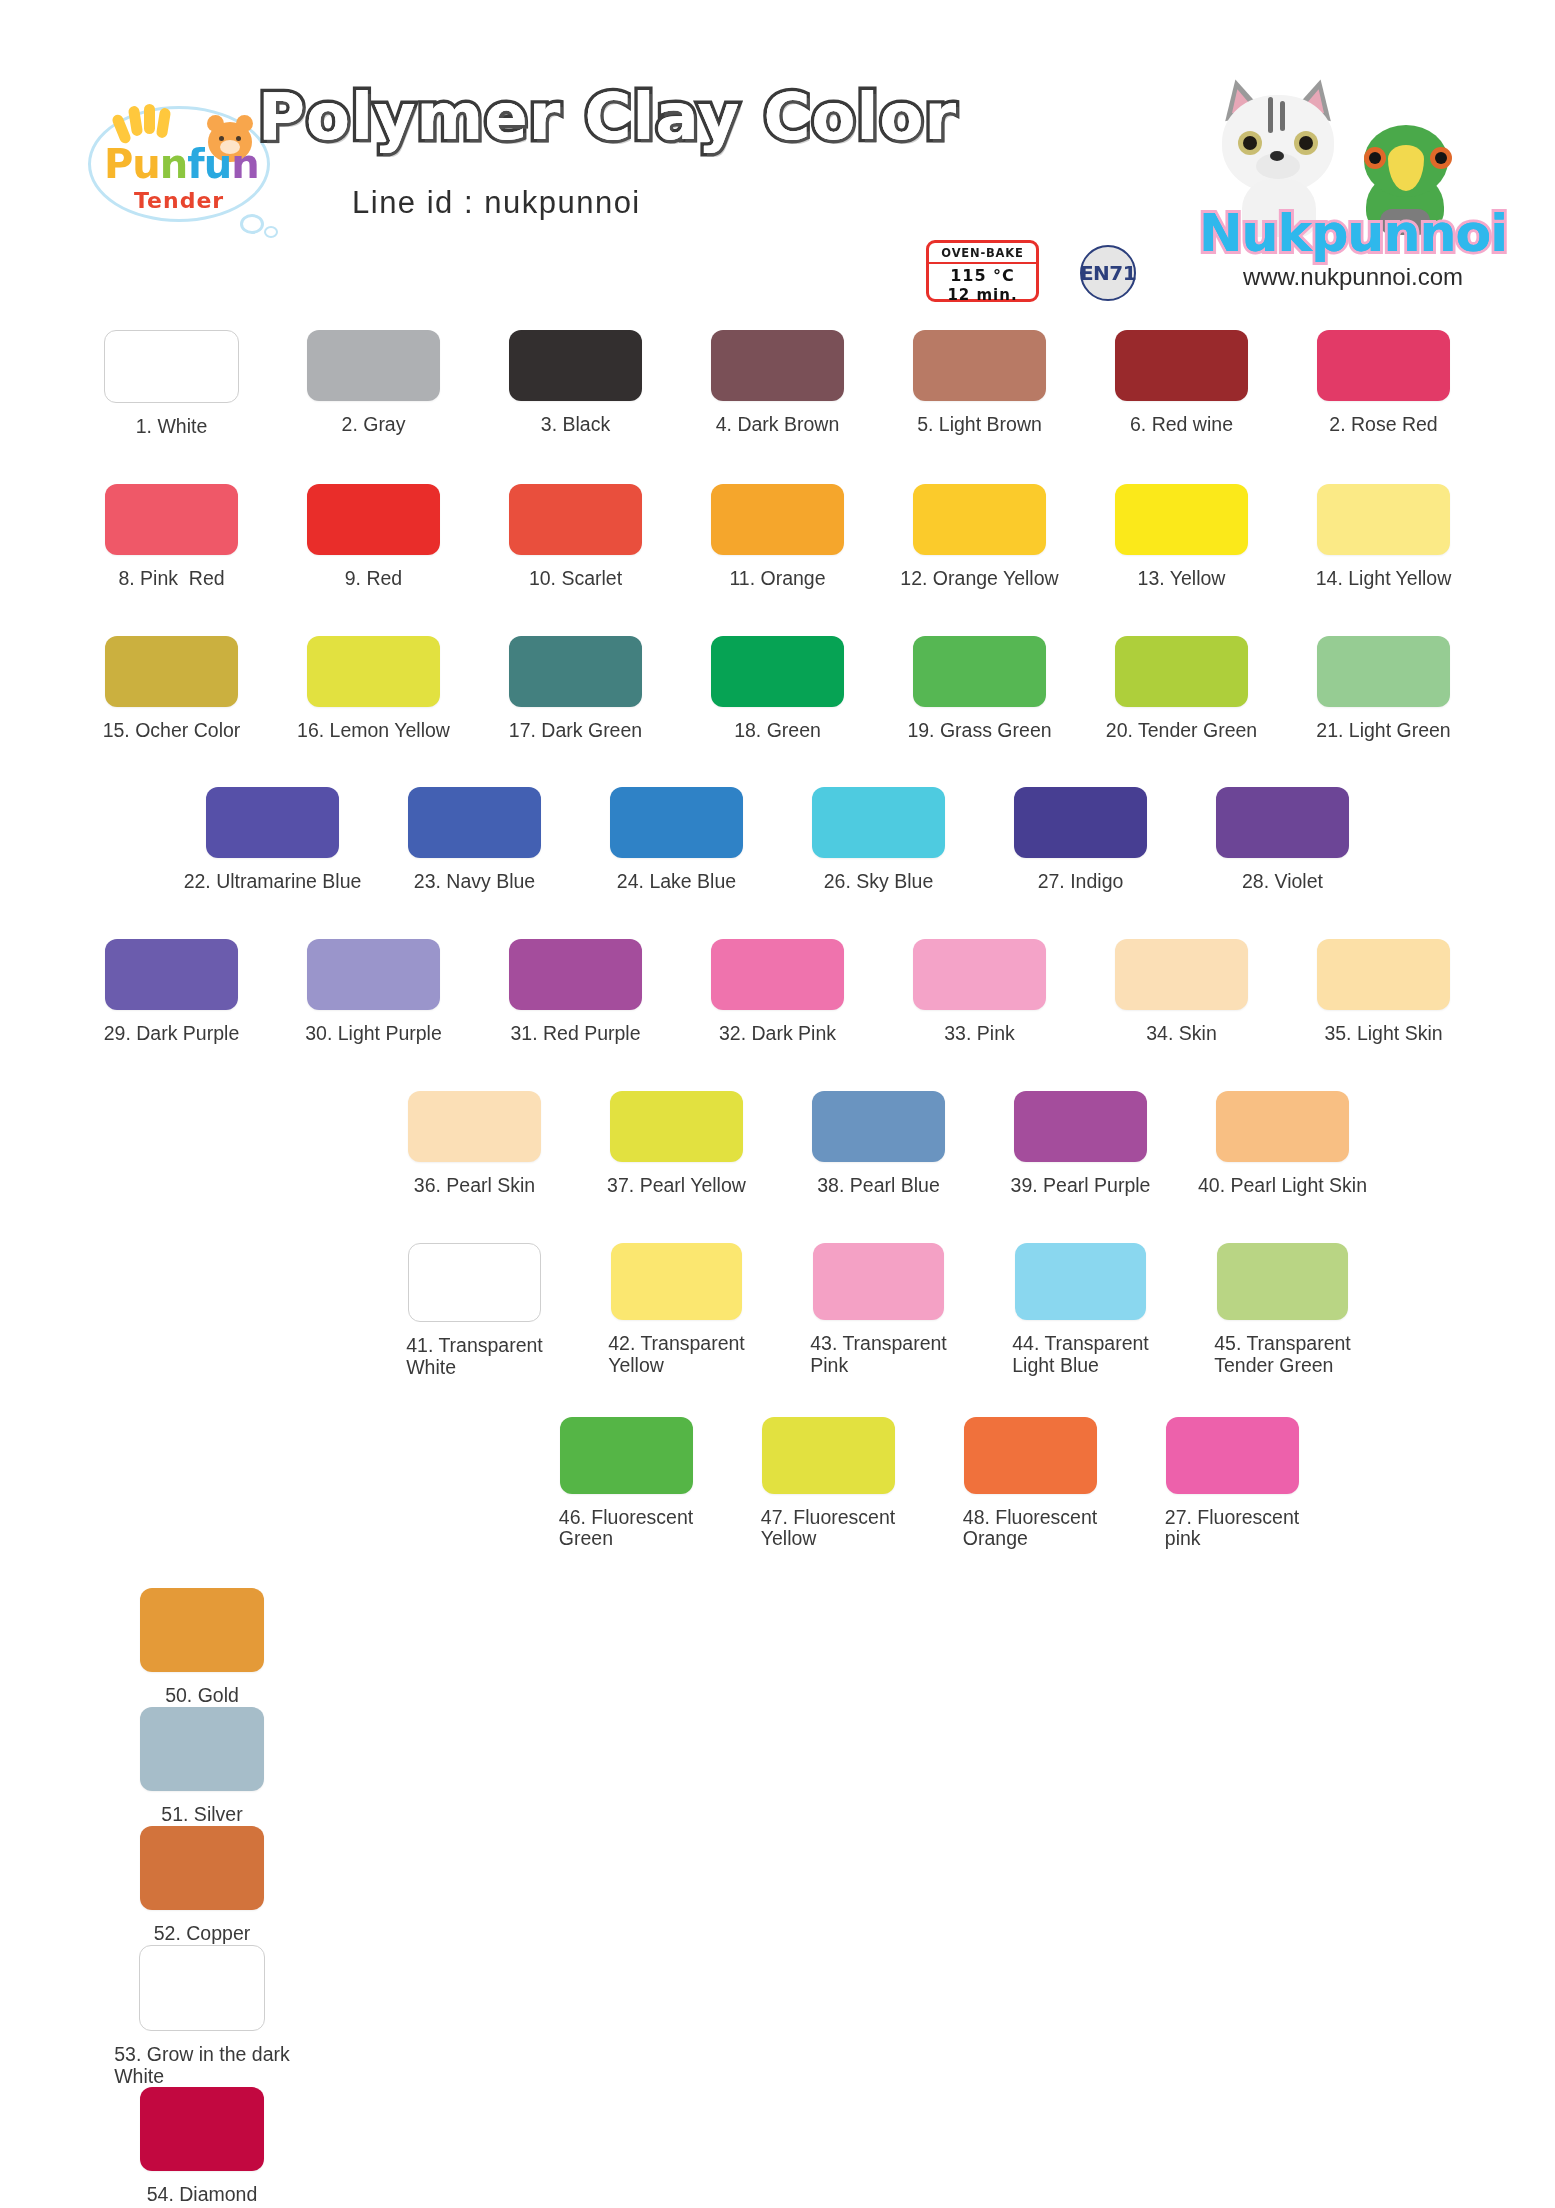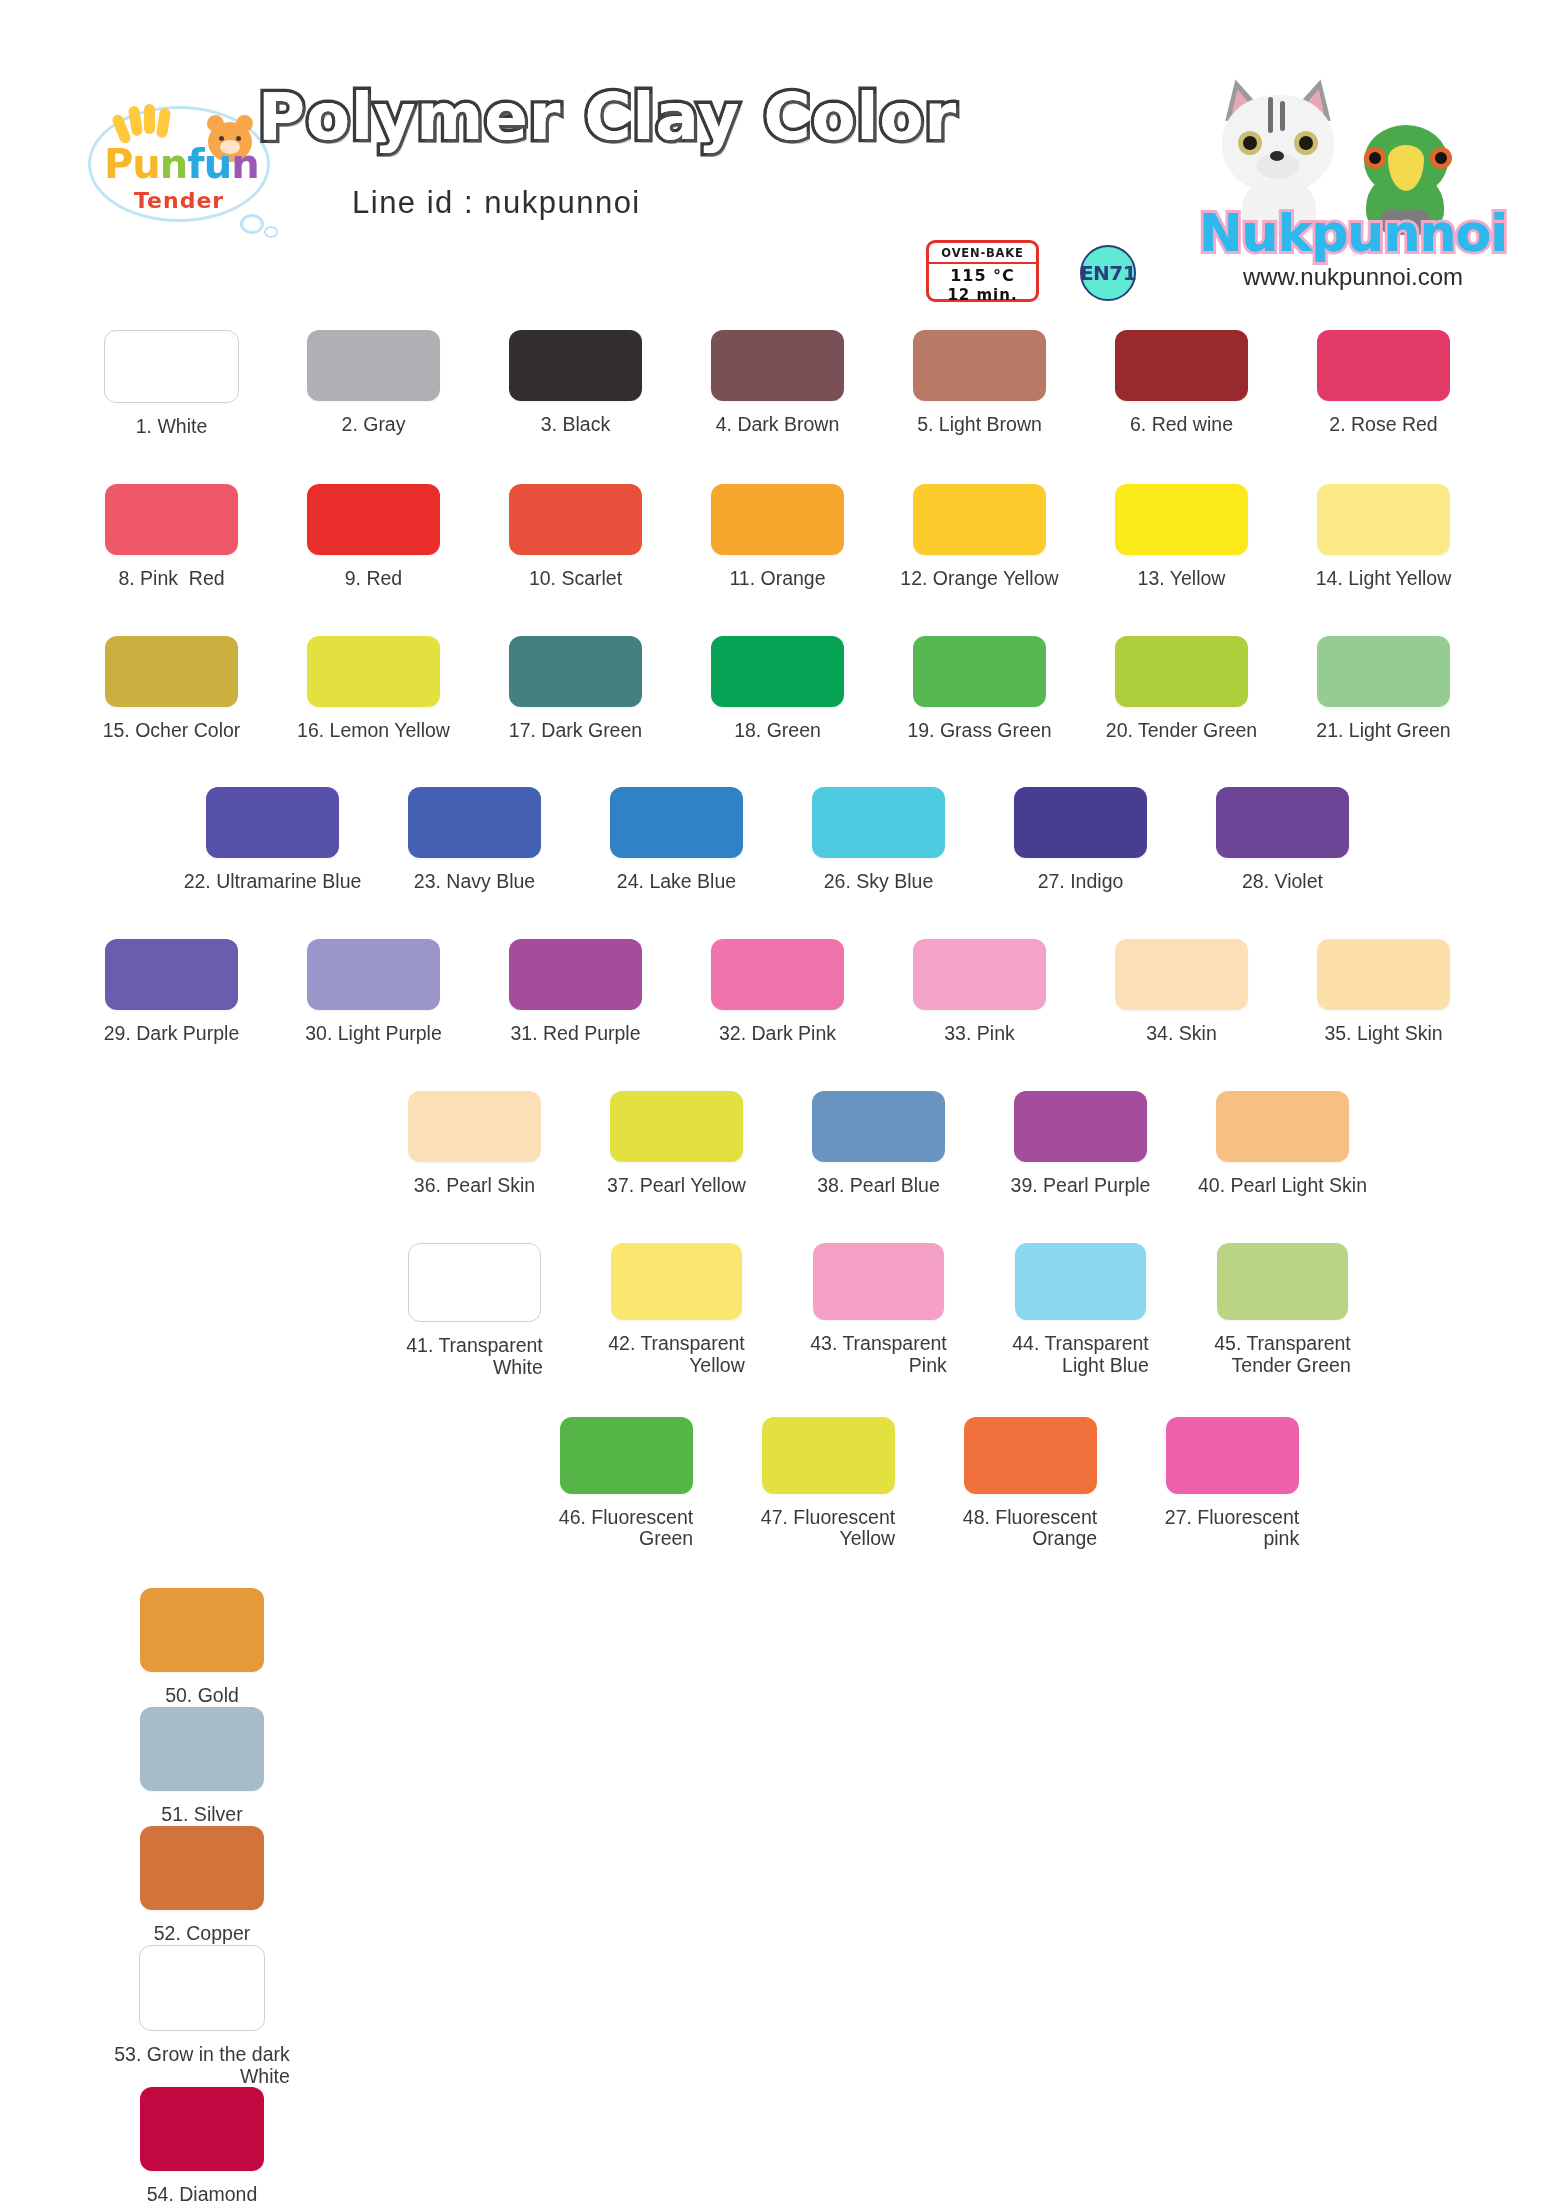--- a/index.html
+++ b/index.html
@@ -80,21 +80,21 @@
   .oven .ob-l1,.oven .ob-l2{
     text-align:center;font-weight:bold;color:#111;
     font-family:"DejaVu Sans", sans-serif;letter-spacing:1px;
   }
   .oven .ob-l1{font-size:16px;margin-top:2px;}
   .oven .ob-l2{font-size:15px;margin-top:1px;}
 
   
   .en71{
     position:absolute;left:1080px;top:245px;width:56px;height:56px;
-    border:2.5px solid #2c3f7c;border-radius:50%;background:#5eead4;
+    border:2.5px solid #2c3f7c;border-radius:50%;background:#e5e5e5;
     display:flex;align-items:center;justify-content:center;box-sizing:border-box;
   }
   .en71 span{
     font-family:"DejaVu Sans", sans-serif;font-size:20px;font-weight:bold;
     color:#2c3f7c;letter-spacing:-.5px;
   }
 
   
   .nuk{position:absolute;left:1190px;top:35px;width:320px;height:270px;}
   .cat{position:absolute;left:28px;top:40px;width:120px;height:150px;}
@@ -140,21 +140,21 @@
   .cell{
     display:flex;flex-direction:column;align-items:center;
     box-sizing:border-box;
   }
   .chip{
     border-radius:12px;
     box-shadow:0 1px 2px rgba(0,0,0,.06);
   }
   .chip.outline{border:1.5px solid #cfcfcf;box-shadow:none;}
   .caption{
-    margin-top:13px;text-align:right;
+    margin-top:13px;text-align:left;
     font-size:19.5px;line-height:1.12;color:#3a3a3a;
     font-family:"Liberation Sans", sans-serif;
     white-space:pre-wrap;
   }
 
   
   .row.main{margin-bottom:46px;}
   .row.main .cell{width:202px;}
   .row.main .chip{width:133px;height:71px;}
 

